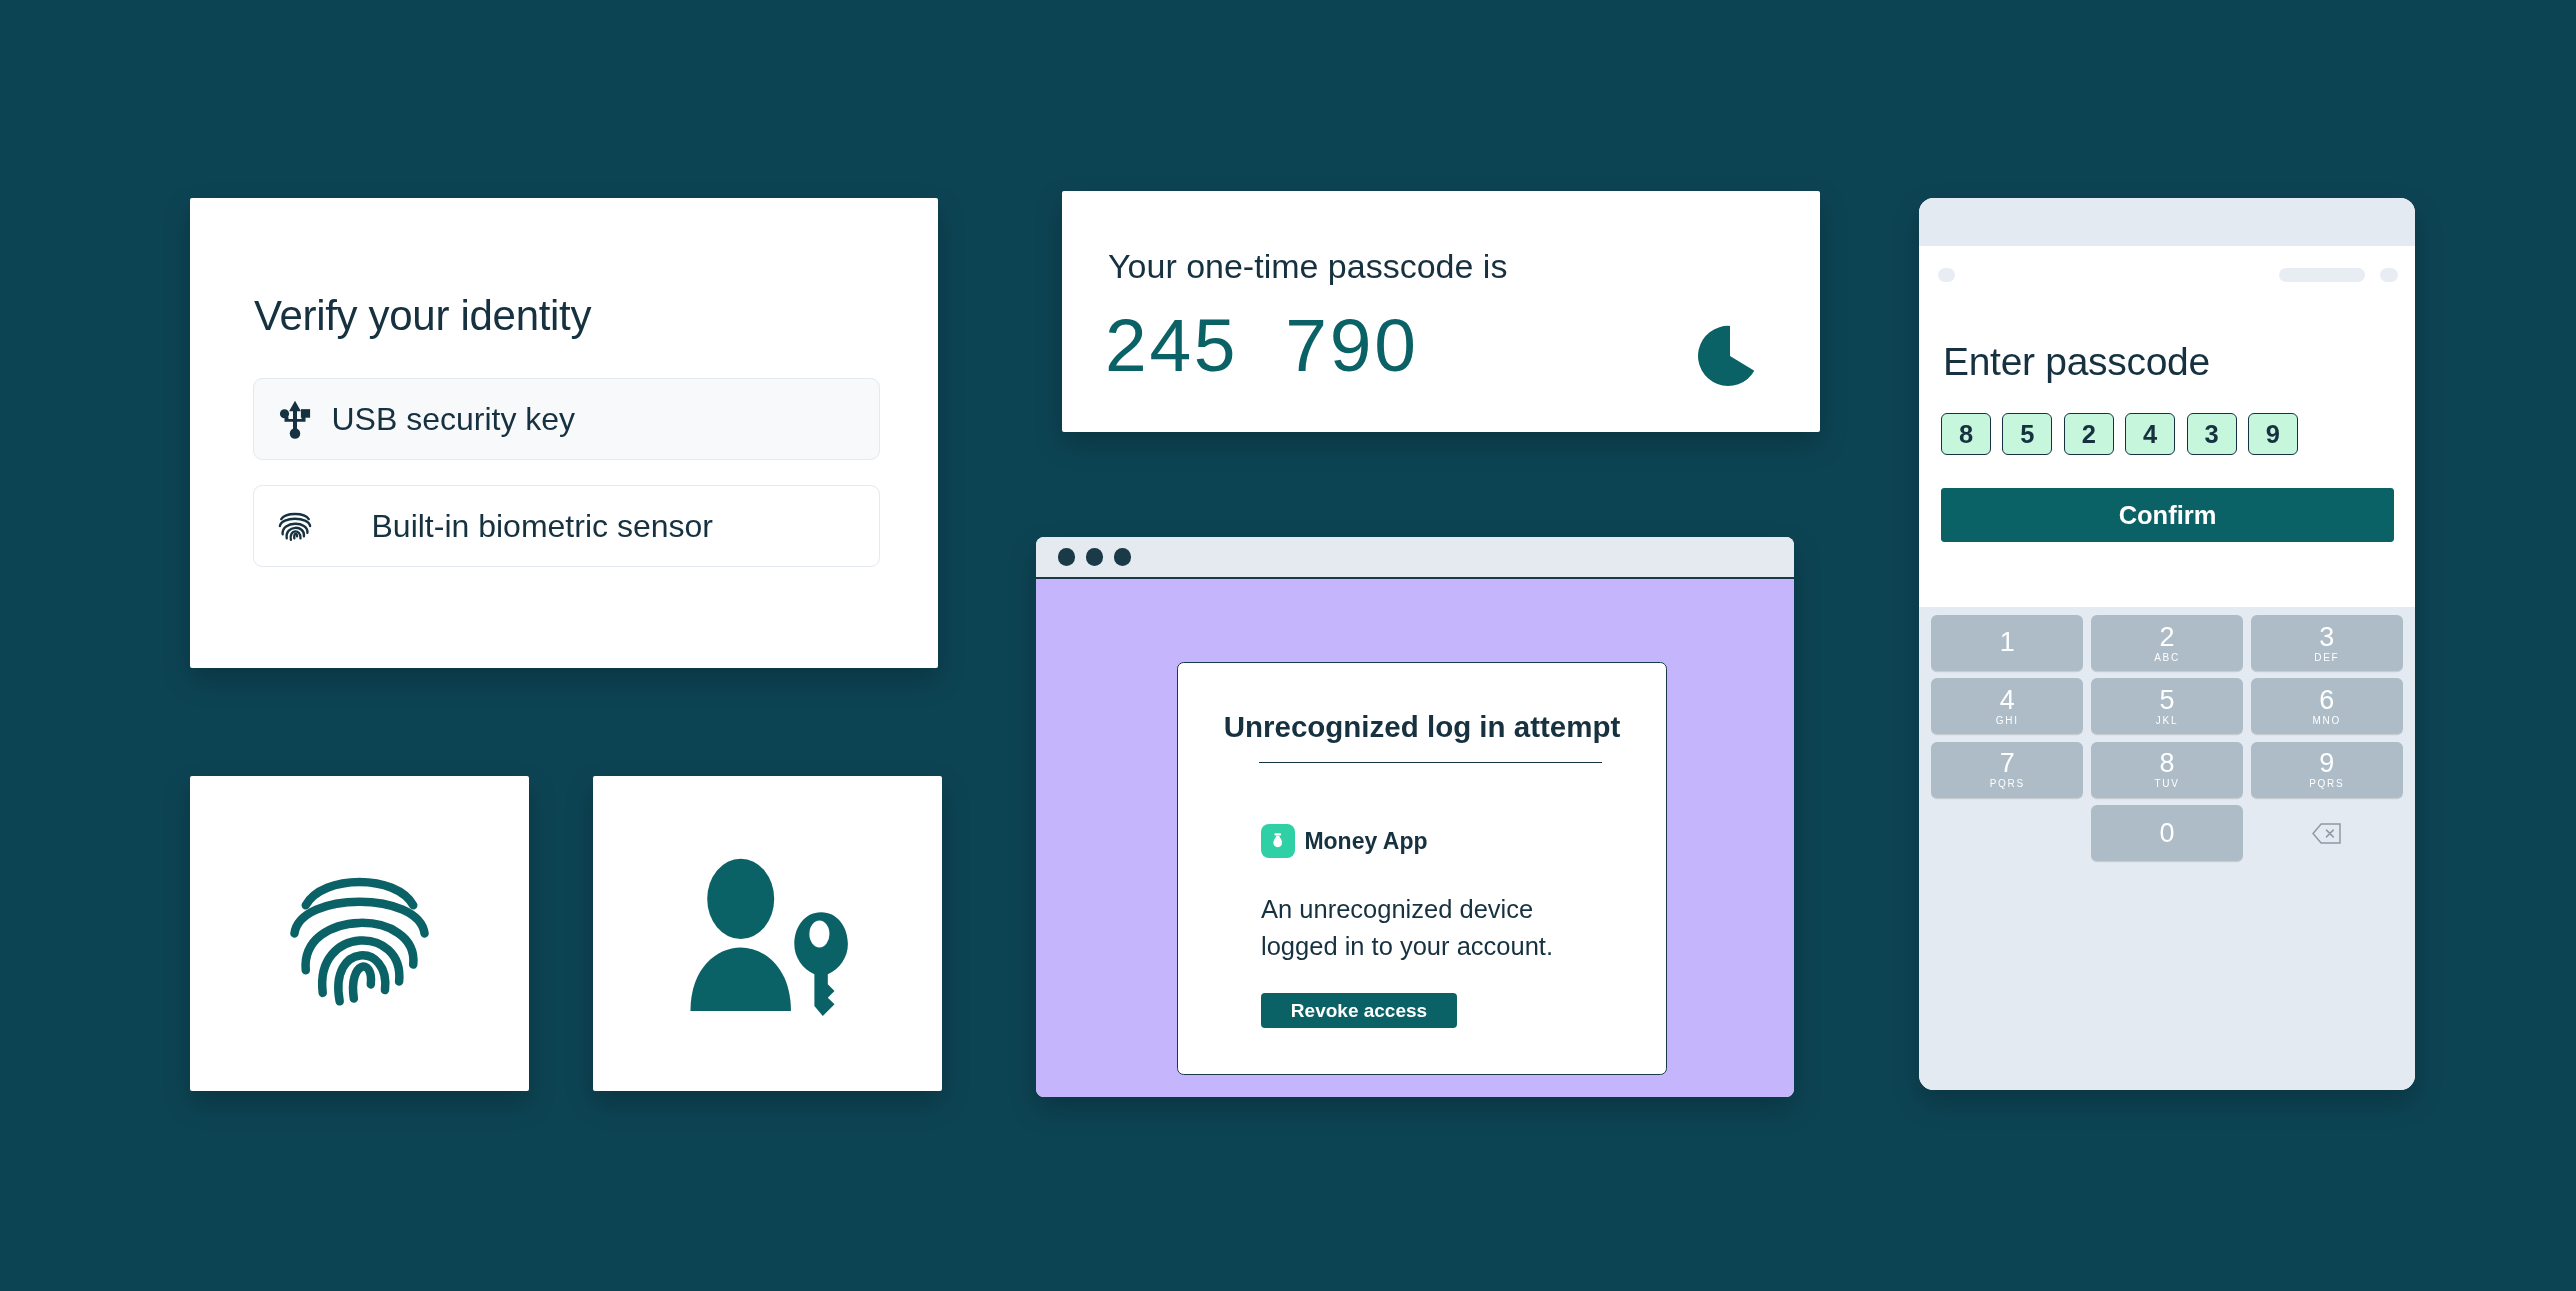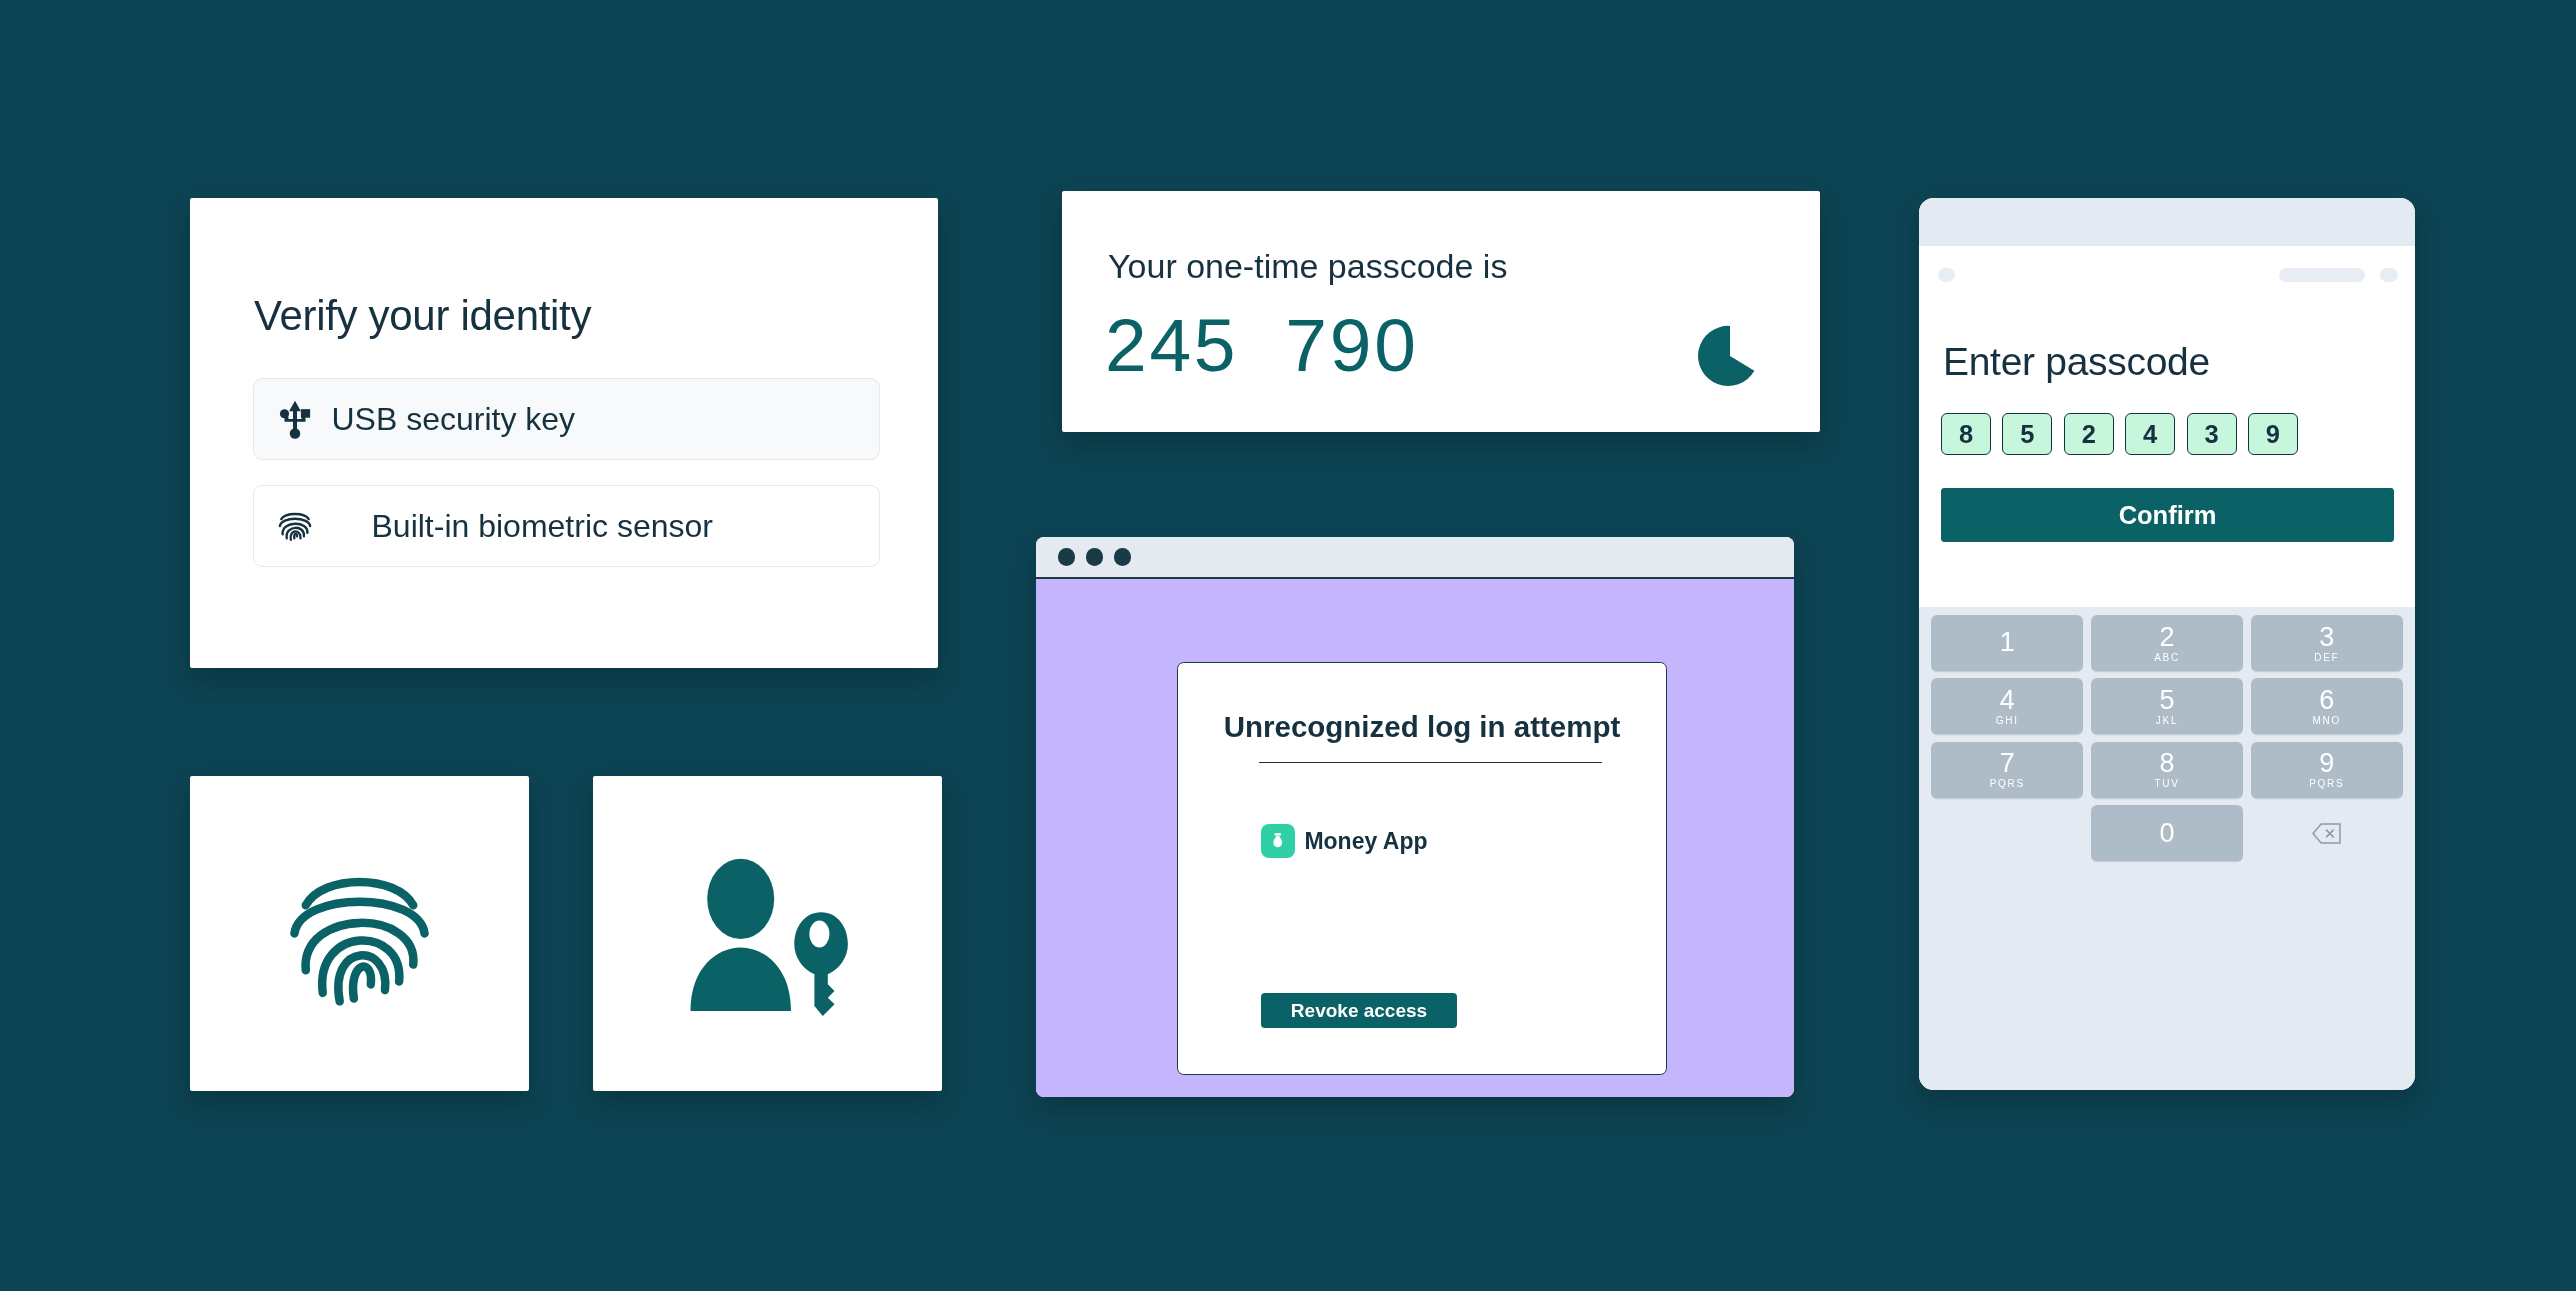--- a/index.html
+++ b/index.html
@@ -481,20 +481,21 @@
           <span id="app-logo">
             <svg width="21.5" height="21.5" viewBox="0 0 32 32">
               <g fill="#ffffff">
                 <rect x="11" y="5" width="10" height="3.2" rx="1.6"></rect>
                 <path d="M14.2 8.5 L17.8 8.5 L20.5 13 C23 16.5 23.5 22 19.5 24.5 C17.2 26 14.8 26 12.5 24.5 C8.5 22 9 16.5 11.5 13 Z"></path>
               </g>
             </svg>
           </span>
           <span id="app-name">Money App</span>
         </div>
+        <div id="alert-body">An unrecognized device logged in to your account.</div>
         <button id="revoke-button">Revoke access</button>
       </div>
     </div>
   </div>
 
   <div id="phone">
     <div id="phone-statusbar"></div>
     <div id="phone-chrome">
       <span class="chrome-dot" id="chrome-dot-left"></span>
       <span id="chrome-pill"></span>

